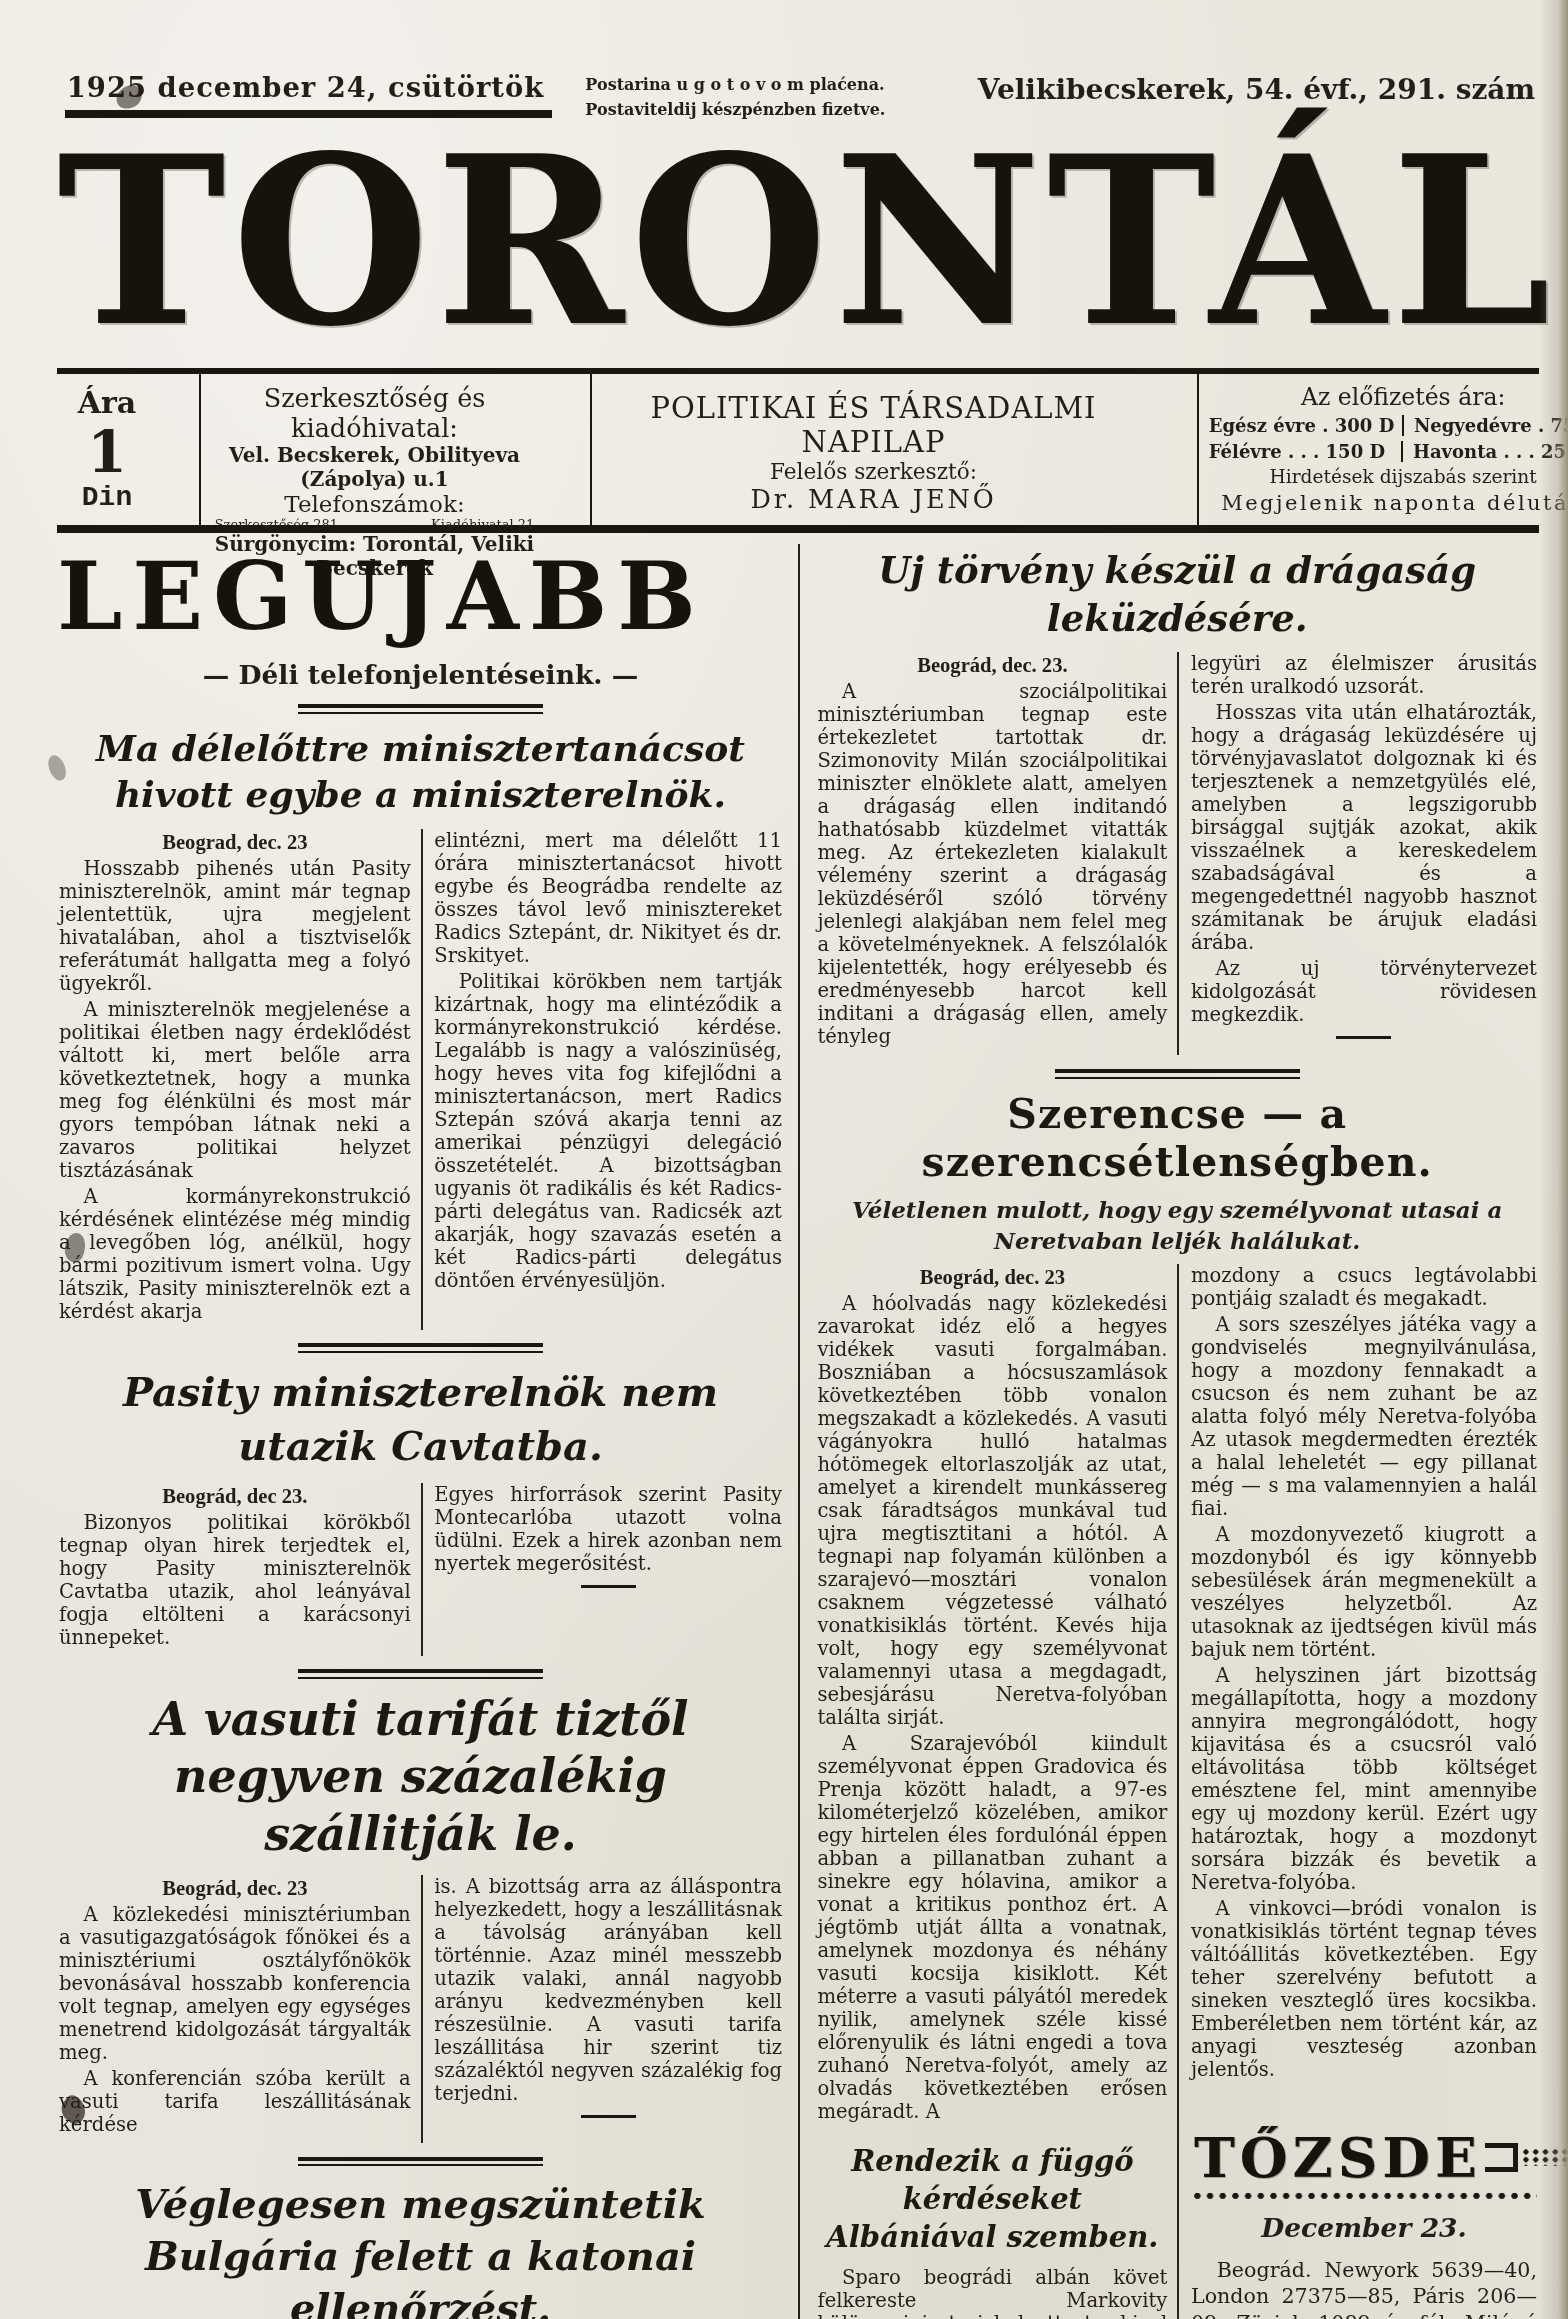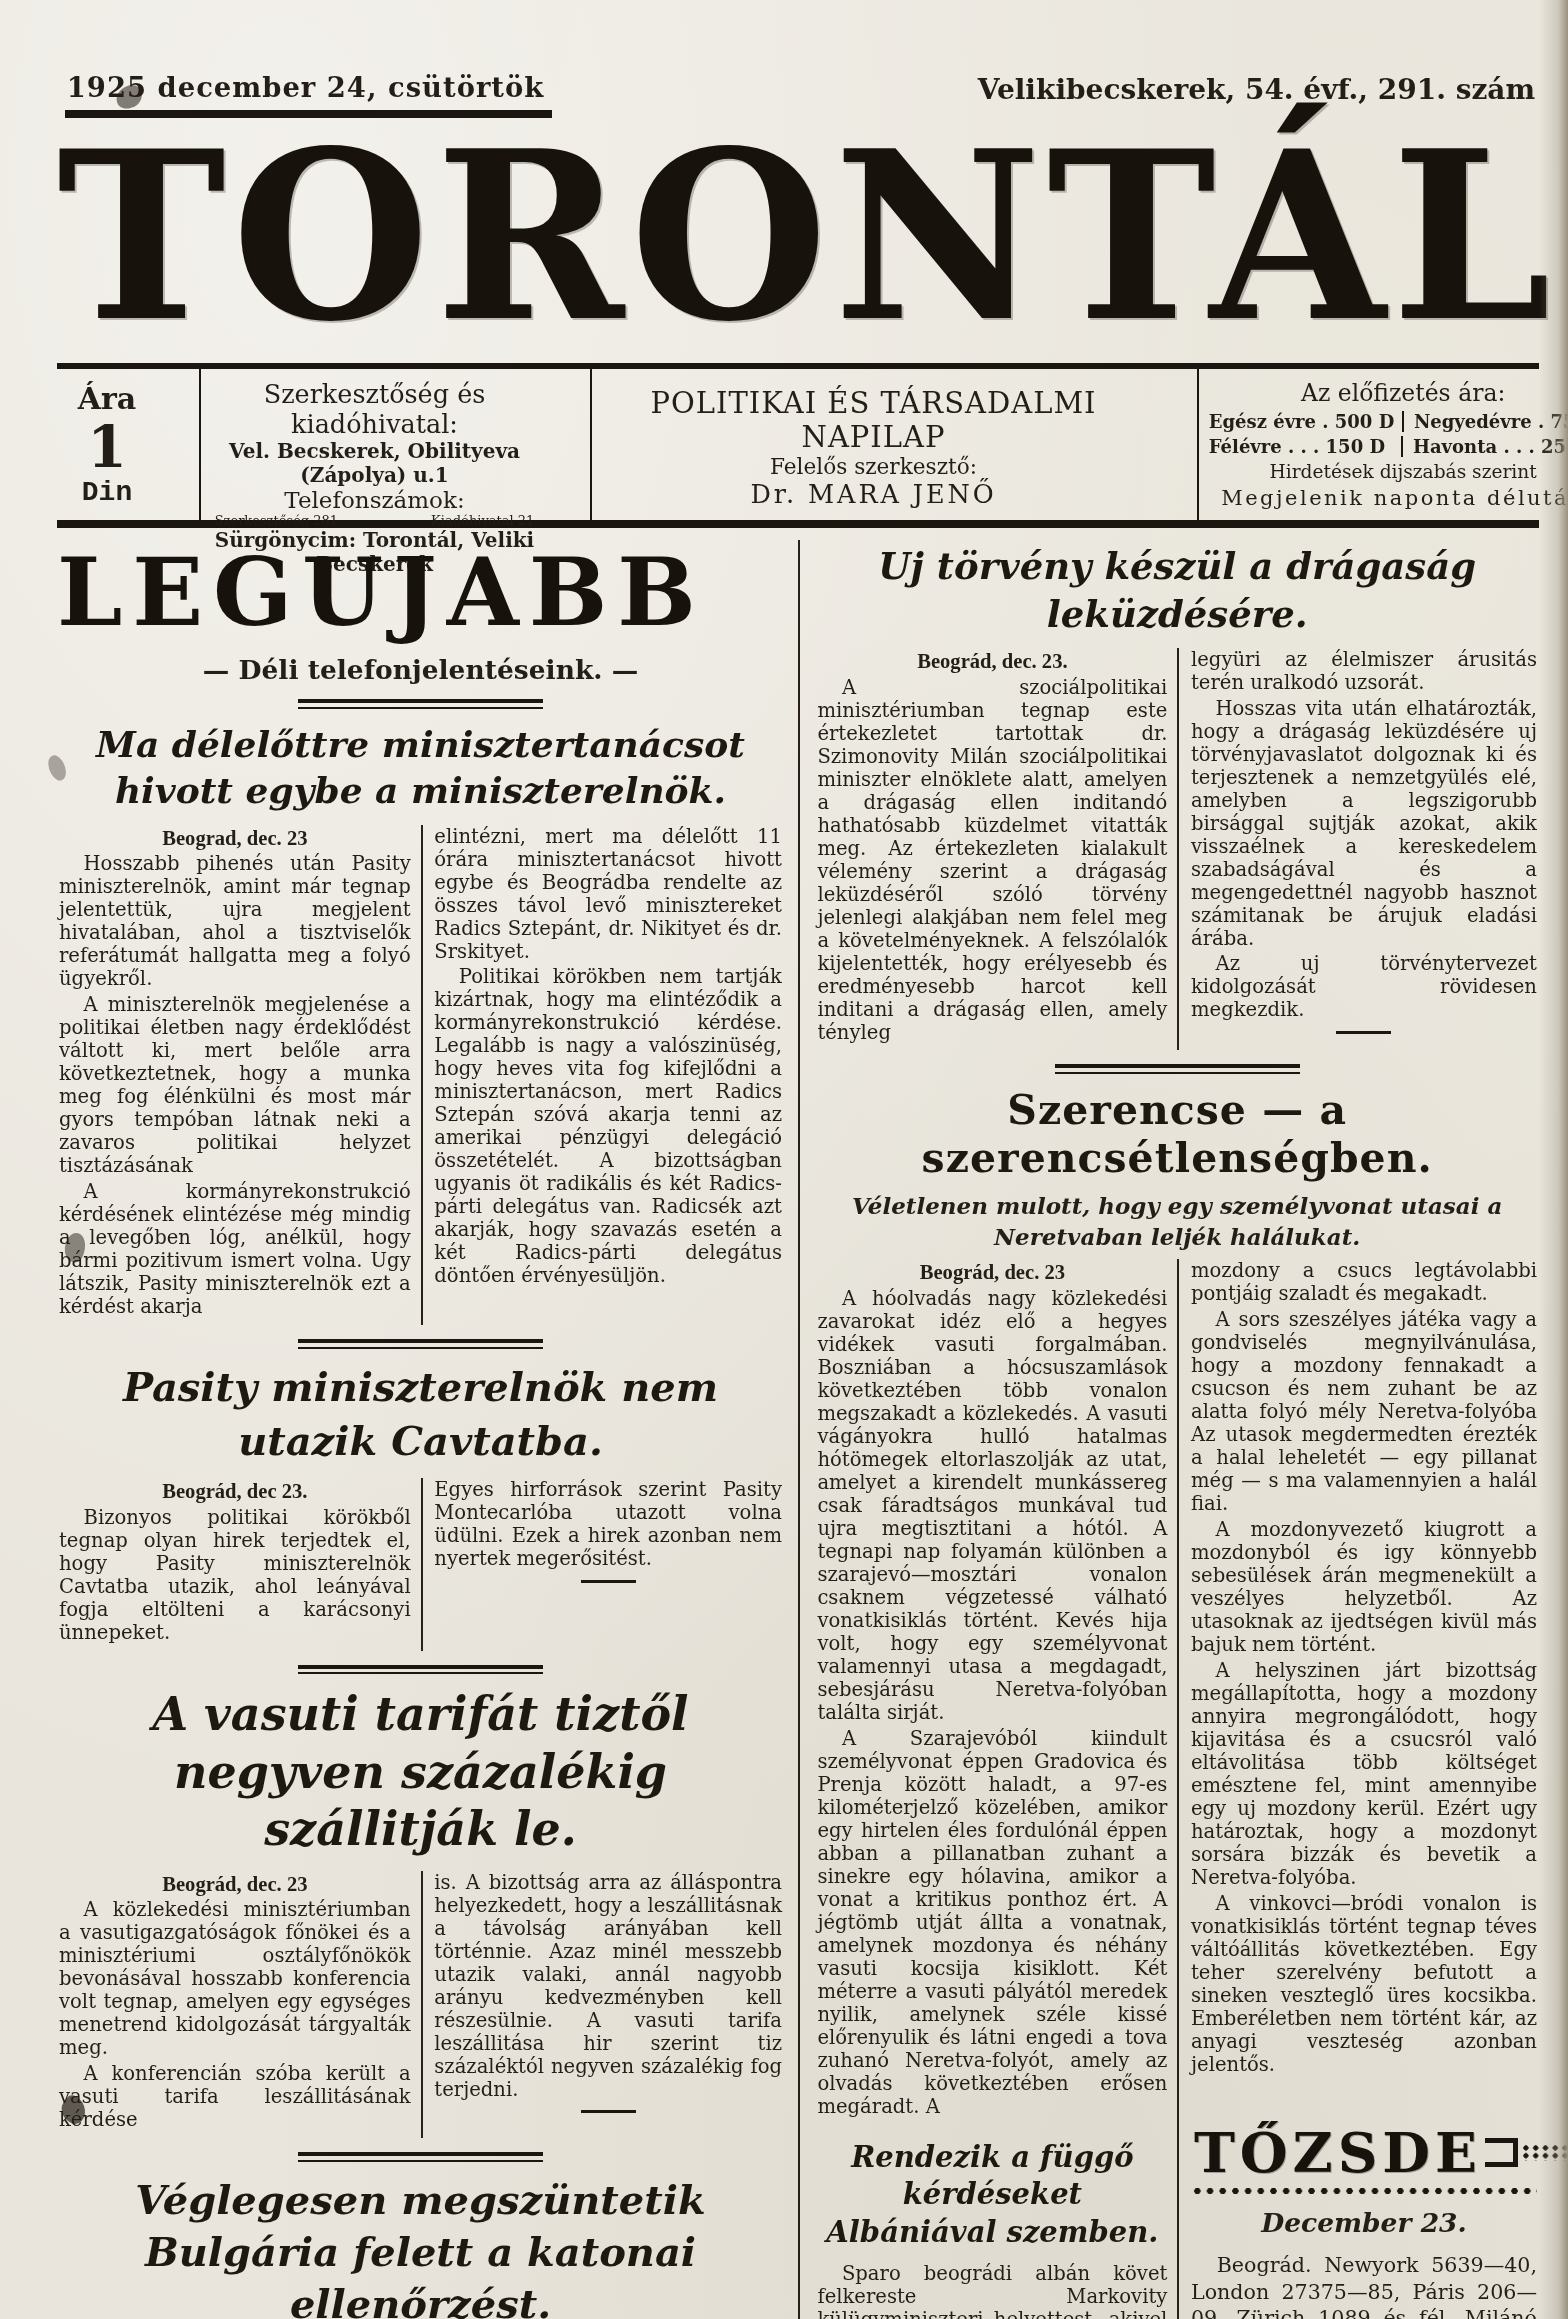--- a/index.html
+++ b/index.html
@@ -98,20 +98,24 @@
   <div class="edge-right"></div>
   <div class="smudge s1"></div>
   <div class="smudge s2"></div>
   <div class="smudge s3"></div>
   <div class="smudge s4"></div>
 
   <div class="sheet">
 
     <div class="top-row">
       <div class="date-line">1925 december 24, csütörtök</div>
+      <div class="postage">
+        <div>Postarina u g o t o v o m plaćena.</div>
+        <div>Postaviteldij készpénzben fizetve.</div>
+      </div>
       <div class="issue-line">Velikibecskerek, 54. évf., 291. szám</div>
     </div>
 
     <div class="masthead">TORONTÁL</div>
 
     <div class="info">
       <div class="cell cell-price">
         <div class="p-label">Ára</div>
         <div class="p-value">1</div>
         <div class="p-unit">Din</div>
@@ -127,21 +131,21 @@
         <div class="o-l5">Sürgönycim: Torontál, Veliki Becskerek</div>
       </div>
       <div class="cell cell-type">
         <div class="t-l1">POLITIKAI ÉS TÁRSADALMI NAPILAP</div>
         <div class="t-l2">Felelős szerkesztő:</div>
         <div class="t-l3">Dr. MARA JENŐ</div>
       </div>
       <div class="cell cell-sub">
         <div class="sub-title">Az előfizetés ára:</div>
         <div class="sub-row">
-          <span>Egész évre . 500 D</span>
+          <span>Egész évre . 300 D</span>
           <span>Negyedévre . 75 D</span>
         </div>
         <div class="sub-row">
           <span>Félévre . . . 150 D</span>
           <span>Havonta . . . 25 D</span>
         </div>
         <div class="sub-l3">Hirdetések dijszabás szerint</div>
         <div class="sub-l4">Megjelenik naponta délután</div>
       </div>
       <div class="cell cell-price rightp">

